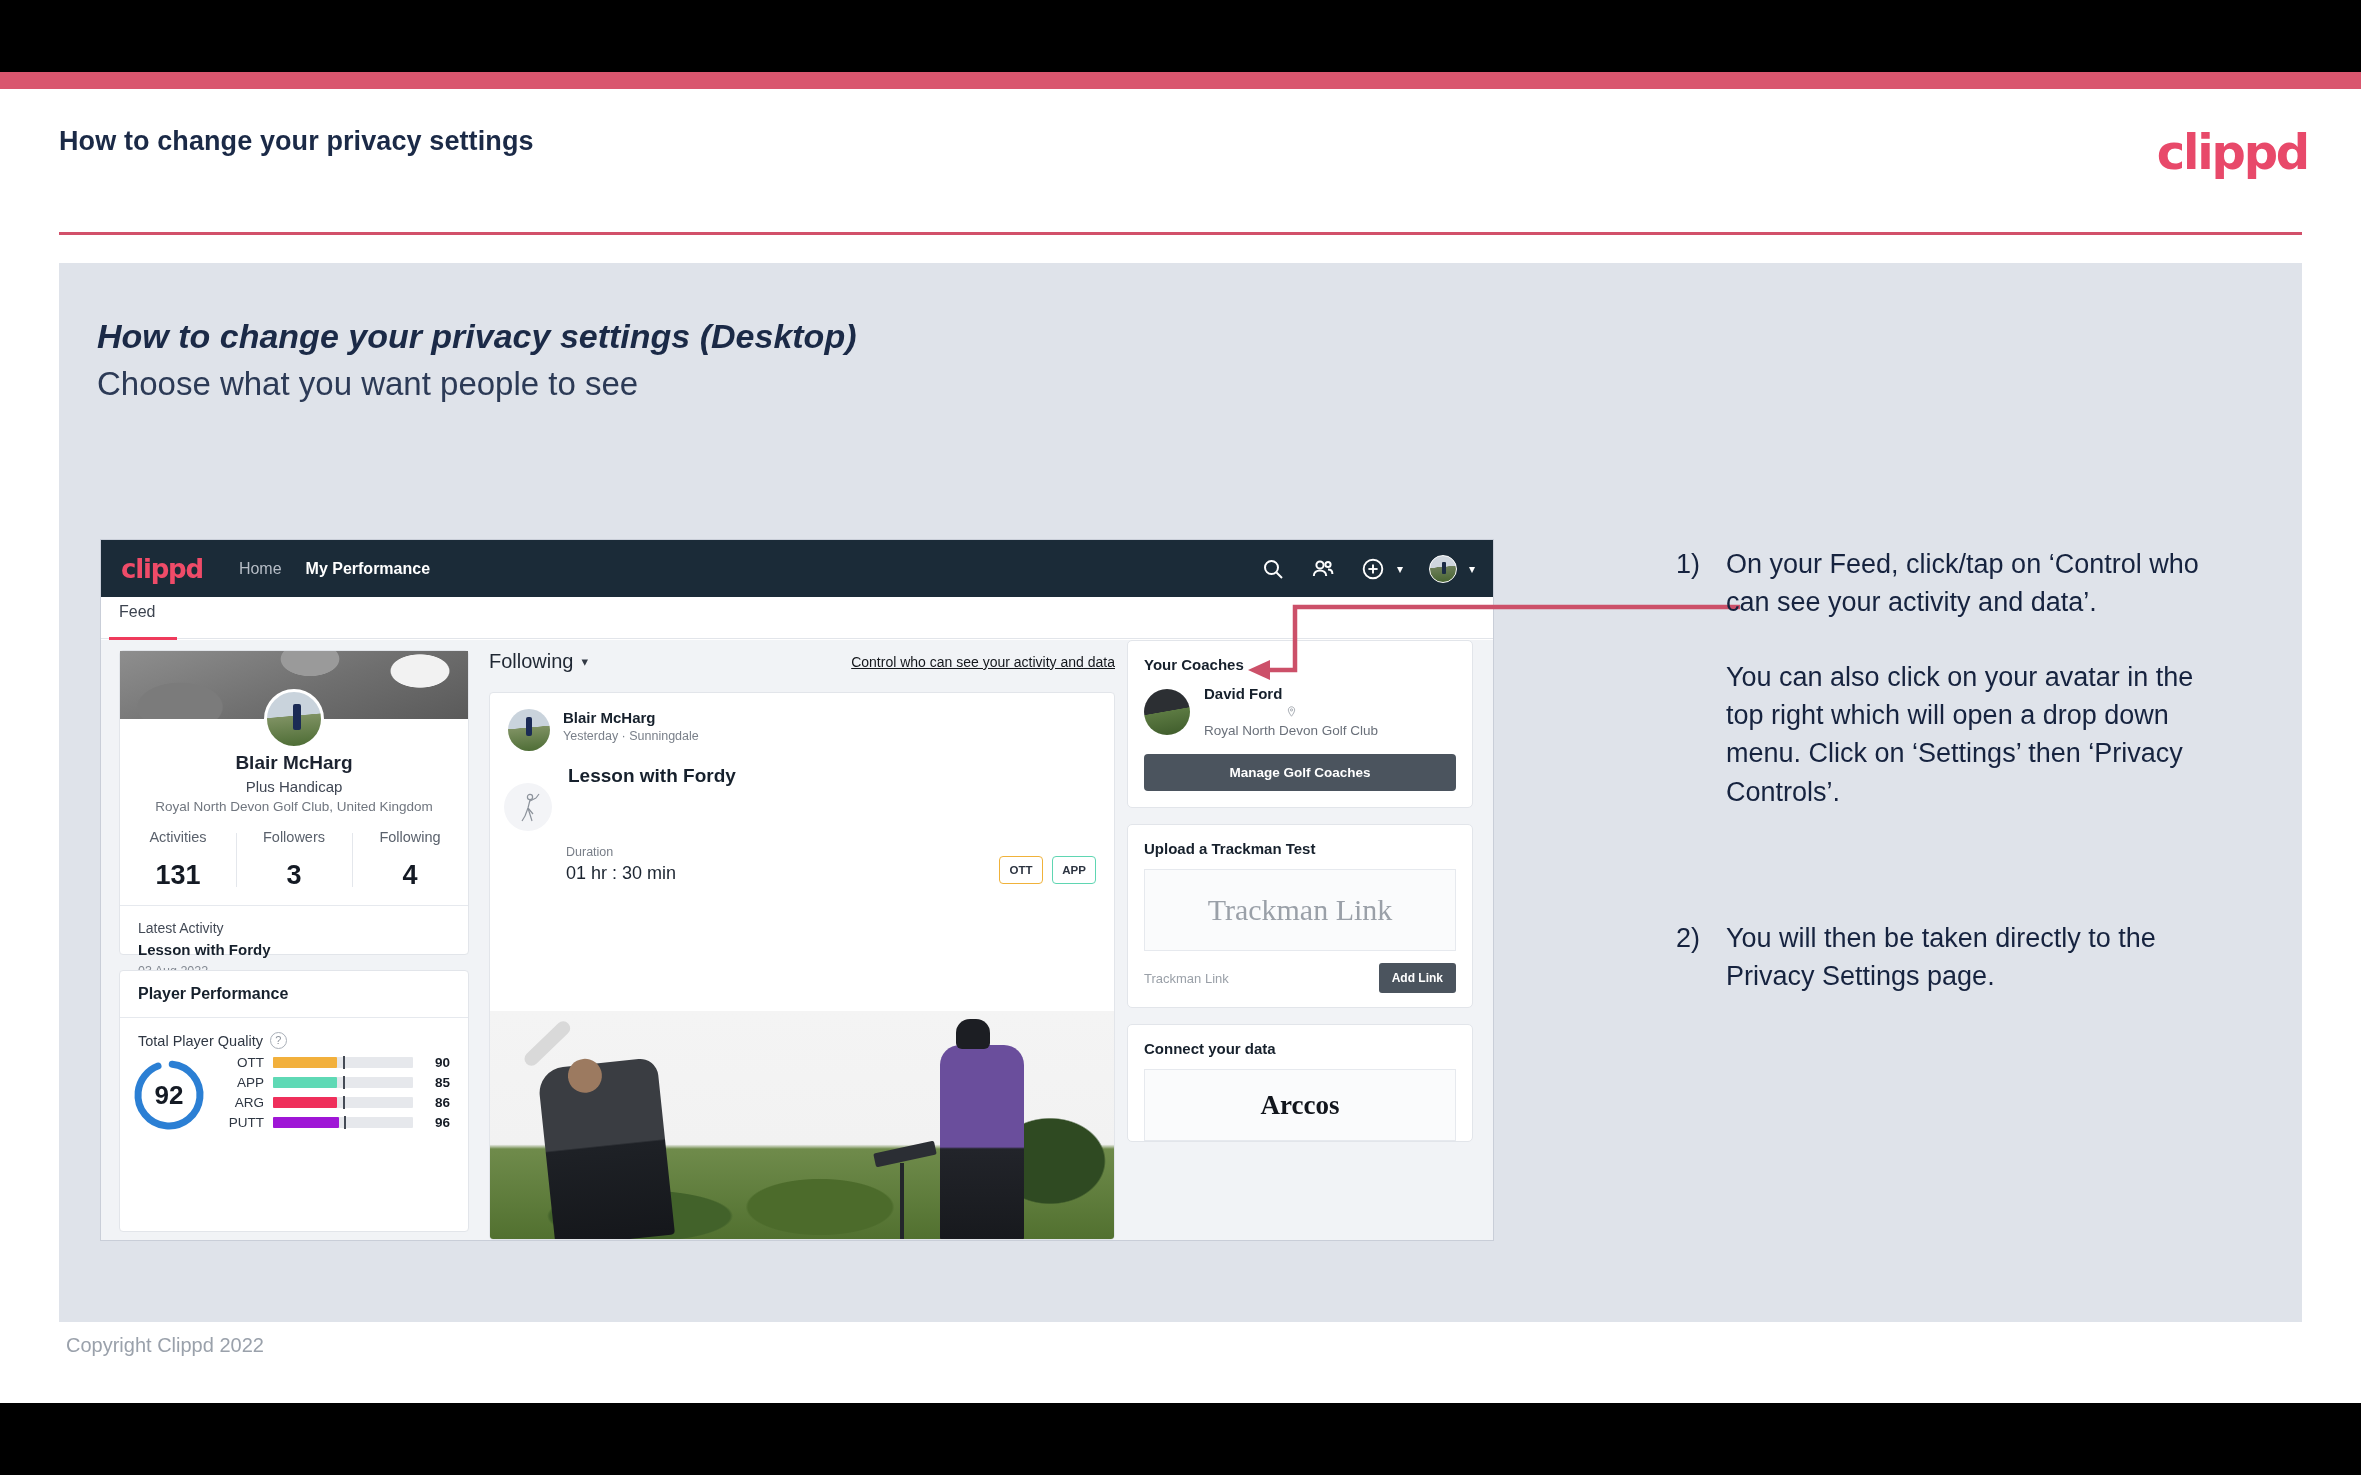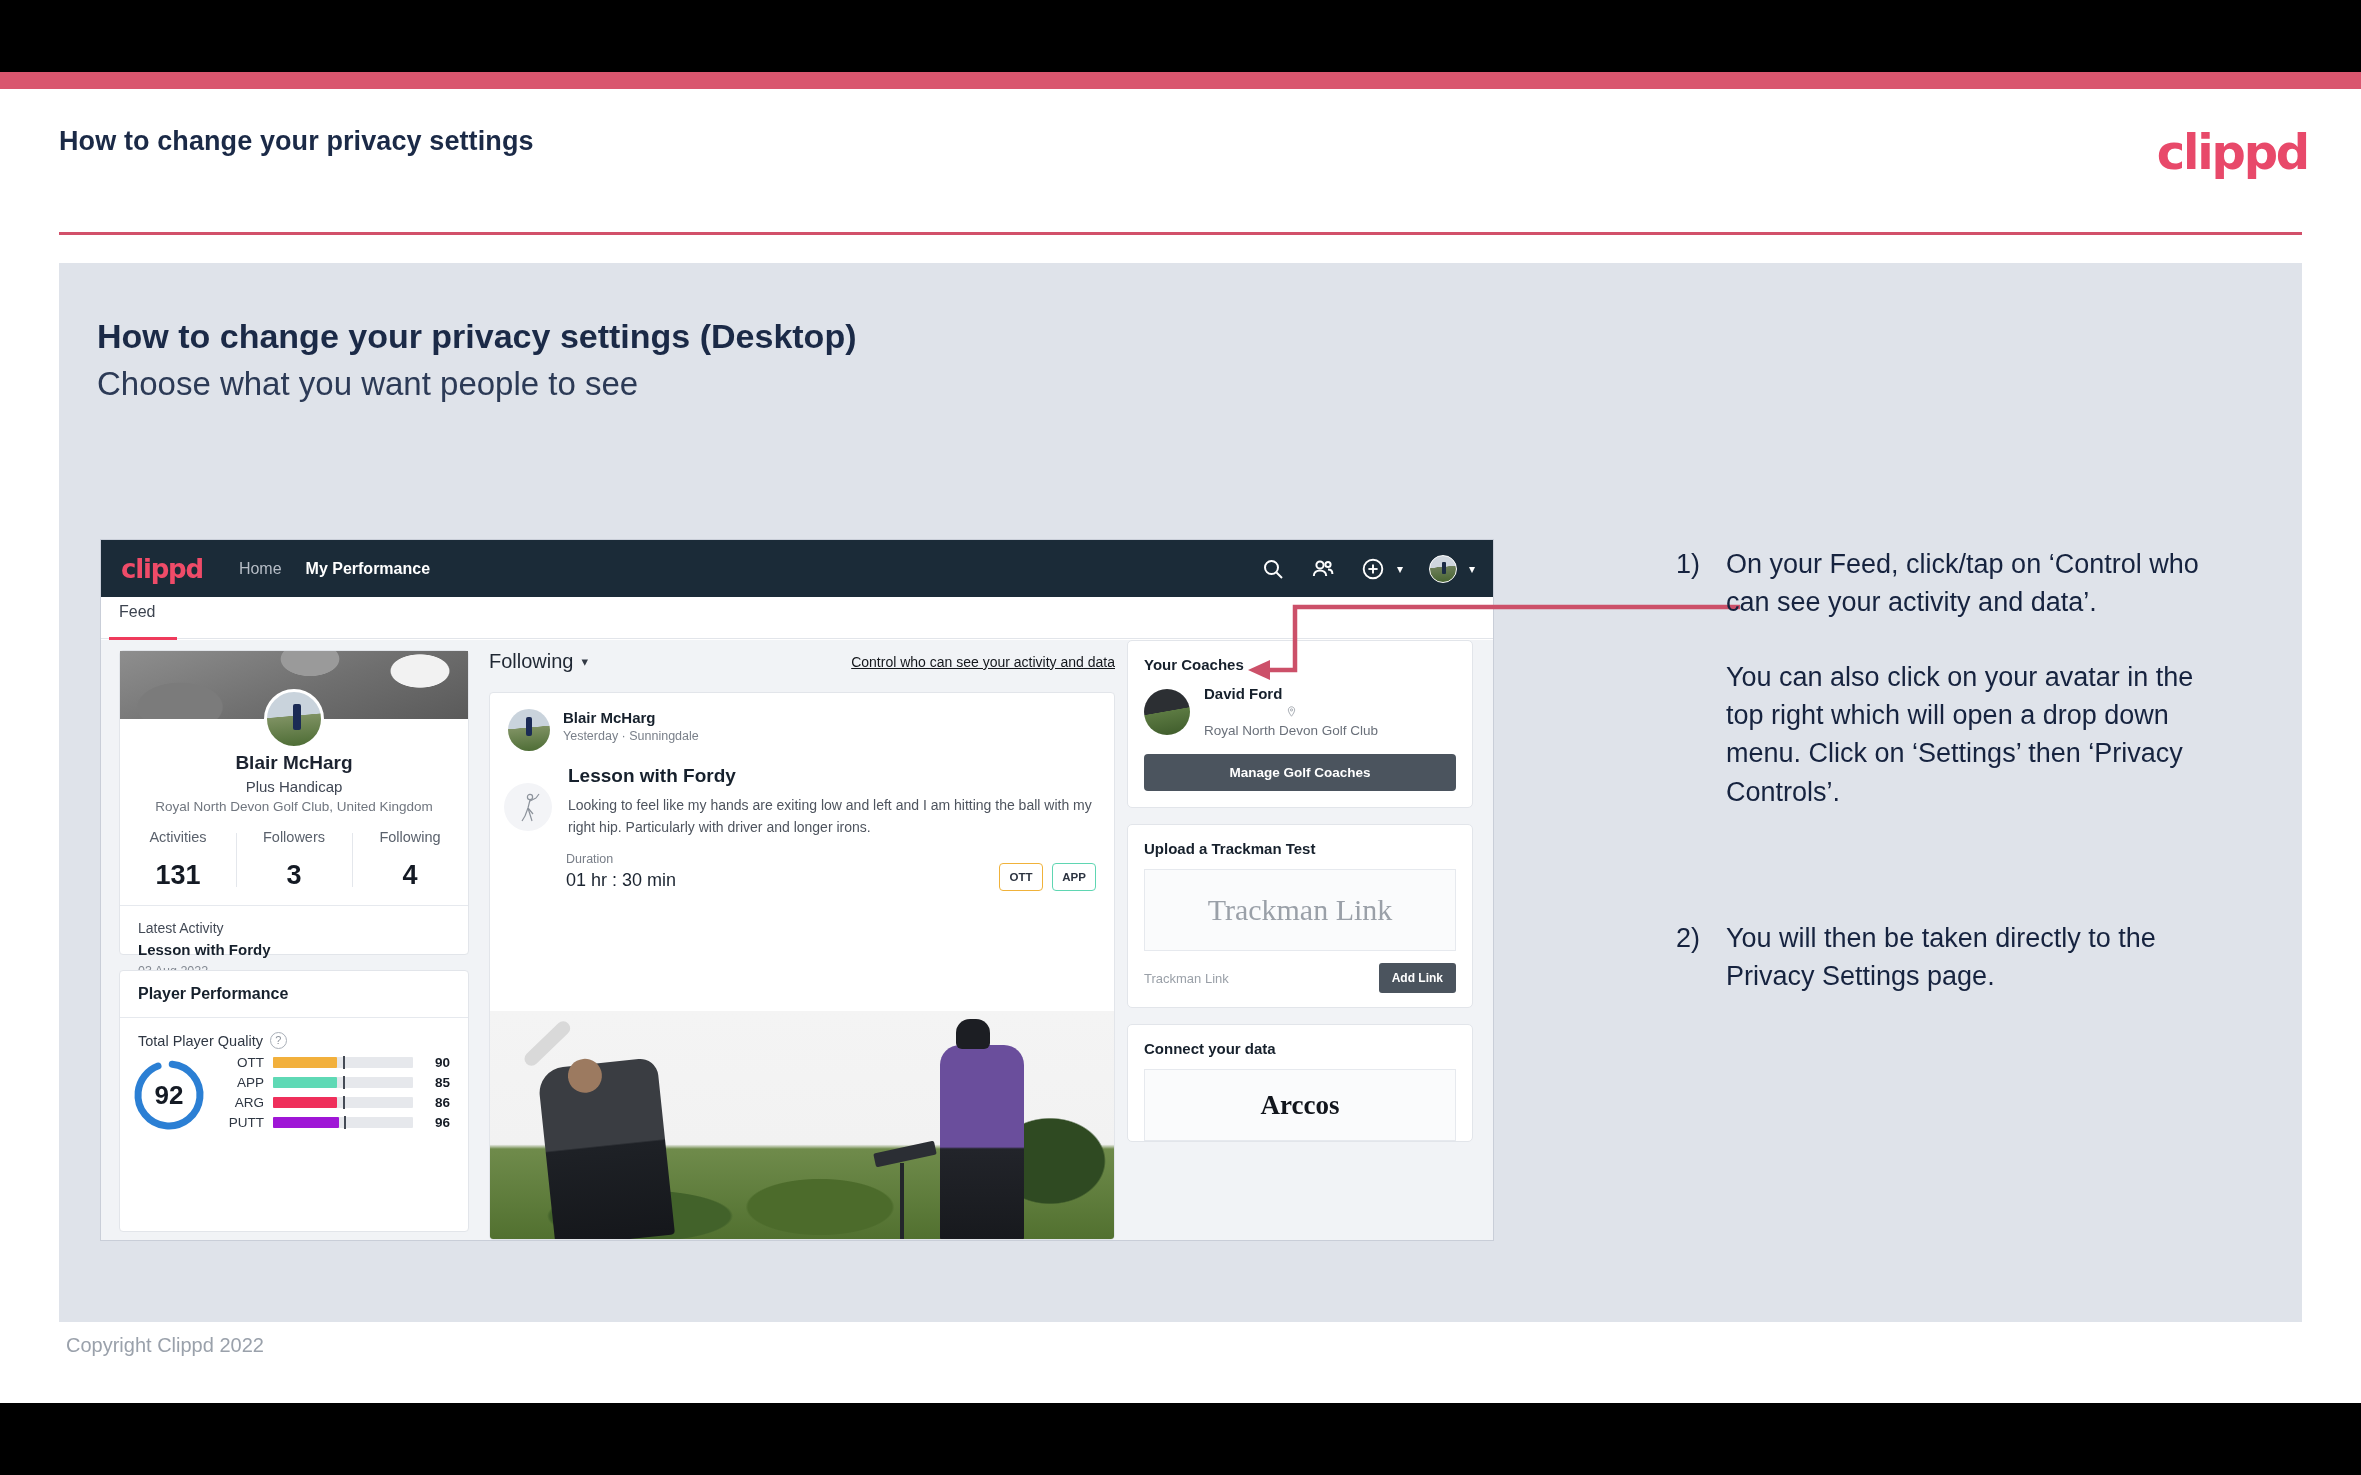--- a/index.html
+++ b/index.html
@@ -30,21 +30,21 @@
     position:absolute; left:59px; top:232px; width:2243px; height:3px; background:#d2506a;
   }
 
   
   .panel {
     position:absolute; left:59px; top:263px; width:2243px; height:1059px;
     background:#dfe3ea;
   }
   .panel-h1 {
     position:absolute; left:97px; top:317px;
-    font-size:34px; font-weight:700; color:#1b2a47;
+    font-size:34px; font-weight:700; color:#1b2a47;font-style:italic;
   }
   .panel-h2 {
     position:absolute; left:97px; top:365px;
     font-size:33px; font-weight:400; color:#2c3a56;
   }
 
   
   .app {
     position:absolute; left:101px; top:540px; width:1392px; height:700px;
     background:#ffffff; overflow:hidden;
@@ -387,21 +387,20 @@
           <div class="post-main">
             <div class="swing-ico">
               <svg width="26" height="30" viewBox="0 0 26 30" fill="none" stroke="#8d939c" stroke-width="1.2">
                 <circle cx="15" cy="5" r="2.6"></circle>
                 <path d="M15 8 L13 16 L10 24 M13 16 L18 22 M15 9 L21 6 M21 6 L24 2"></path>
                 <path d="M10 24 L7 29 M13 16 L17 29"></path>
               </svg>
             </div>
             <div>
               <div class="post-title">Lesson with Fordy</div>
-              <div class="post-desc">Looking to feel like my hands are exiting low and left and I am hitting the ball with my right hip. Particularly with driver and longer irons.</div>
             </div>
           </div>
           <div class="dur-row">
             <div>
               <div class="dur-lab">Duration</div>
               <div class="dur-val">01 hr : 30 min</div>
             </div>
             <div class="tags">
               <div class="tag tag-ott">OTT</div>
               <div class="tag tag-app">APP</div>

